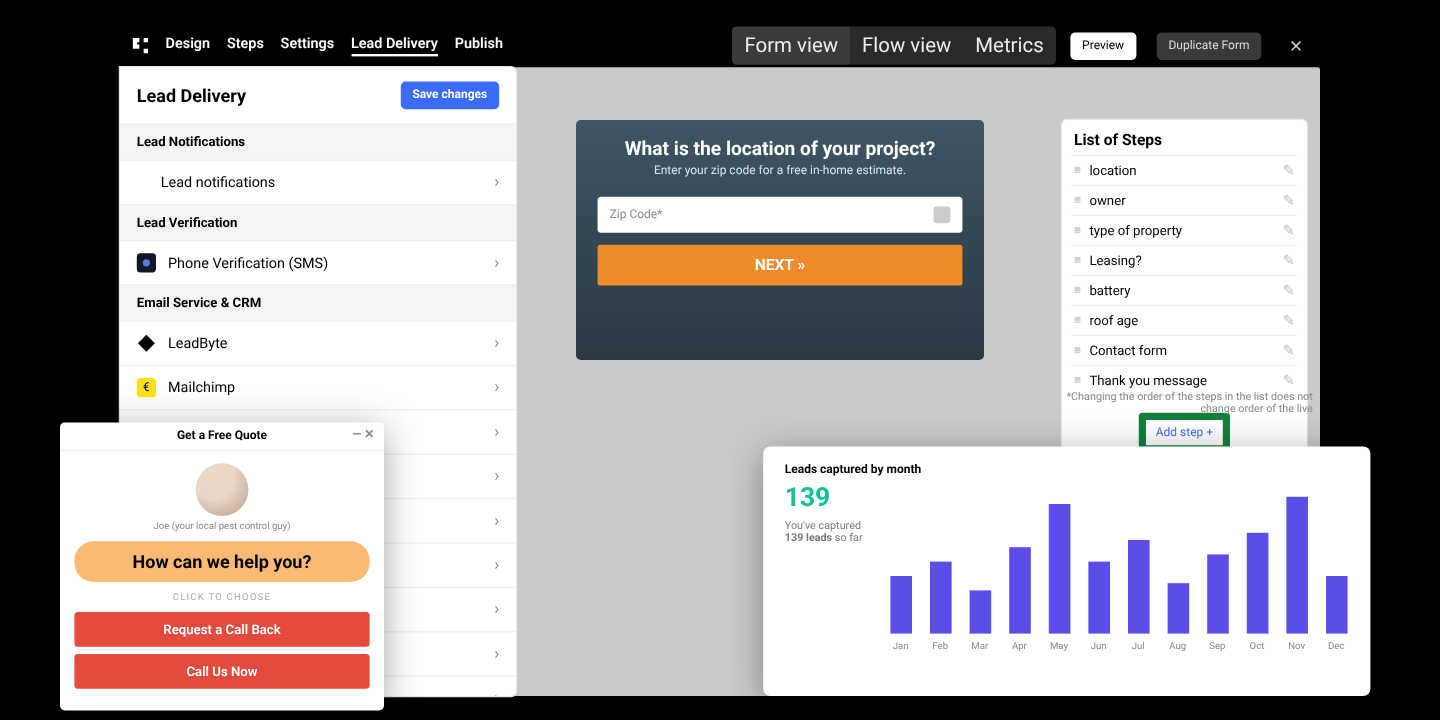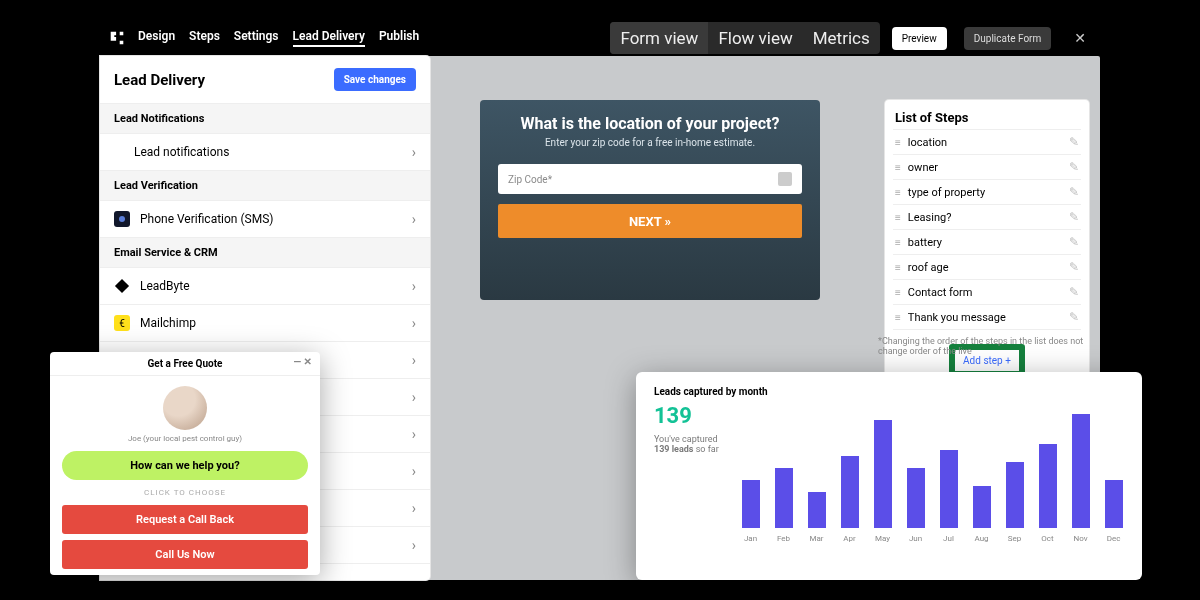--- a/index.html
+++ b/index.html
@@ -48,29 +48,29 @@
   .next { width: 100%; margin-top: 10px; height: 34px; background: #ee8c2a; color: #fff; font-size: 13px; font-weight: 700; display: flex; align-items: center; justify-content: center; border-radius: 2px; cursor: pointer; }
 
   
   .steps { position: absolute; left: 872px; top: 100px; width: 204px; background: #fff; border-radius: 4px; padding: 10px 8px 12px; box-shadow: 0 0 0 1px #e5e5e5; margin-left: 13px; }
   .steps h3 { font-size: 13px; font-weight: 700; margin-bottom: 4px; padding-left: 2px; }
   .step-row { display: flex; align-items: center; font-size: 11px; padding: 5px 2px; border-top: 1px solid #eee; }
   .drag { color: #aaa; font-size: 10px; margin-right: 8px; letter-spacing: -1px; }
   .pencil { margin-left: auto; color: #bbb; font-size: 12px; }
   .addstep { display: inline-block; margin: 6px auto 0; border: 6px solid #15803d; color: #3b6cff; font-size: 10px; padding: 5px 8px; border-radius: 3px; cursor: pointer; }
   .addstep-wrap { text-align: center; border-top: 1px solid #eee; padding-top: 8px; }
-  .steps-note { position: absolute; left: 872px; top: 336px; width: 228px; font-size: 9px; color: #888; text-align: left; padding: 0 6px; }
-
-  
-  .chat { position: absolute; left: 50px; top: 352px; width: 270px; background: #fff; border-radius: 4px; box-shadow: 0 6px 30px rgba(0,0,0,0.35); }
+  .steps-note { position: absolute; left: 872px; top: 326px; width: 228px; font-size: 9px; color: #888; text-align: right; padding: 0 6px; }
+
+  
+  .chat { position: absolute; left: 50px; top: 352px; width: 270px; background: #fff; border-radius: 4px; box-shadow: 0 6px 30px rgba(0,0,0,0.35); padding-bottom: 12px; }
   .chat-head { font-size: 10px; font-weight: 700; text-align: center; padding: 6px; border-bottom: 1px solid #eee; position: relative; }
   .chat-ctrl { position: absolute; right: 8px; top: 4px; color: #888; font-size: 10px; }
   .avatar { width: 44px; height: 44px; border-radius: 50%; background: radial-gradient(circle at 35% 30%, #e9d7c8 40%, #b89c87 100%); margin: 10px auto 4px; display: block; }
   .chat-sub { text-align: center; font-size: 8px; color: #888; }
-  .chat-bubble { margin: 8px 12px; background: #bef264; border-radius: 16px; text-align: center; font-size: 11px; font-weight: 700; padding: 8px; }
+  .chat-bubble { margin: 8px 12px; background: #fdba74; border-radius: 16px; text-align: center; font-size: 15px; font-weight: 700; padding: 8px; }
   .chat-hint { text-align: center; font-size: 8px; color: #aaa; letter-spacing: 1px; margin: 0 0 8px; }
   .chat-btn { margin: 0 12px 6px; background: #e54a3f; color: #fff; text-align: center; font-size: 11px; font-weight: 600; padding: 8px; border-radius: 3px; cursor: pointer; }
 
   
   .analytics { position: absolute; left: 636px; top: 372px; width: 506px; height: 208px; background: #fff; border-radius: 6px; box-shadow: 0 6px 30px rgba(0,0,0,0.35); padding: 14px 18px; }
   .an-title { font-size: 10px; font-weight: 700; }
   .an-body { display: flex; margin-top: 6px; }
   .an-left { width: 86px; }
   .big { color: #13c296; font-size: 22px; font-weight: 700; }
   .an-cap { font-size: 9px; color: #7a7a7a; margin-top: 6px; }

